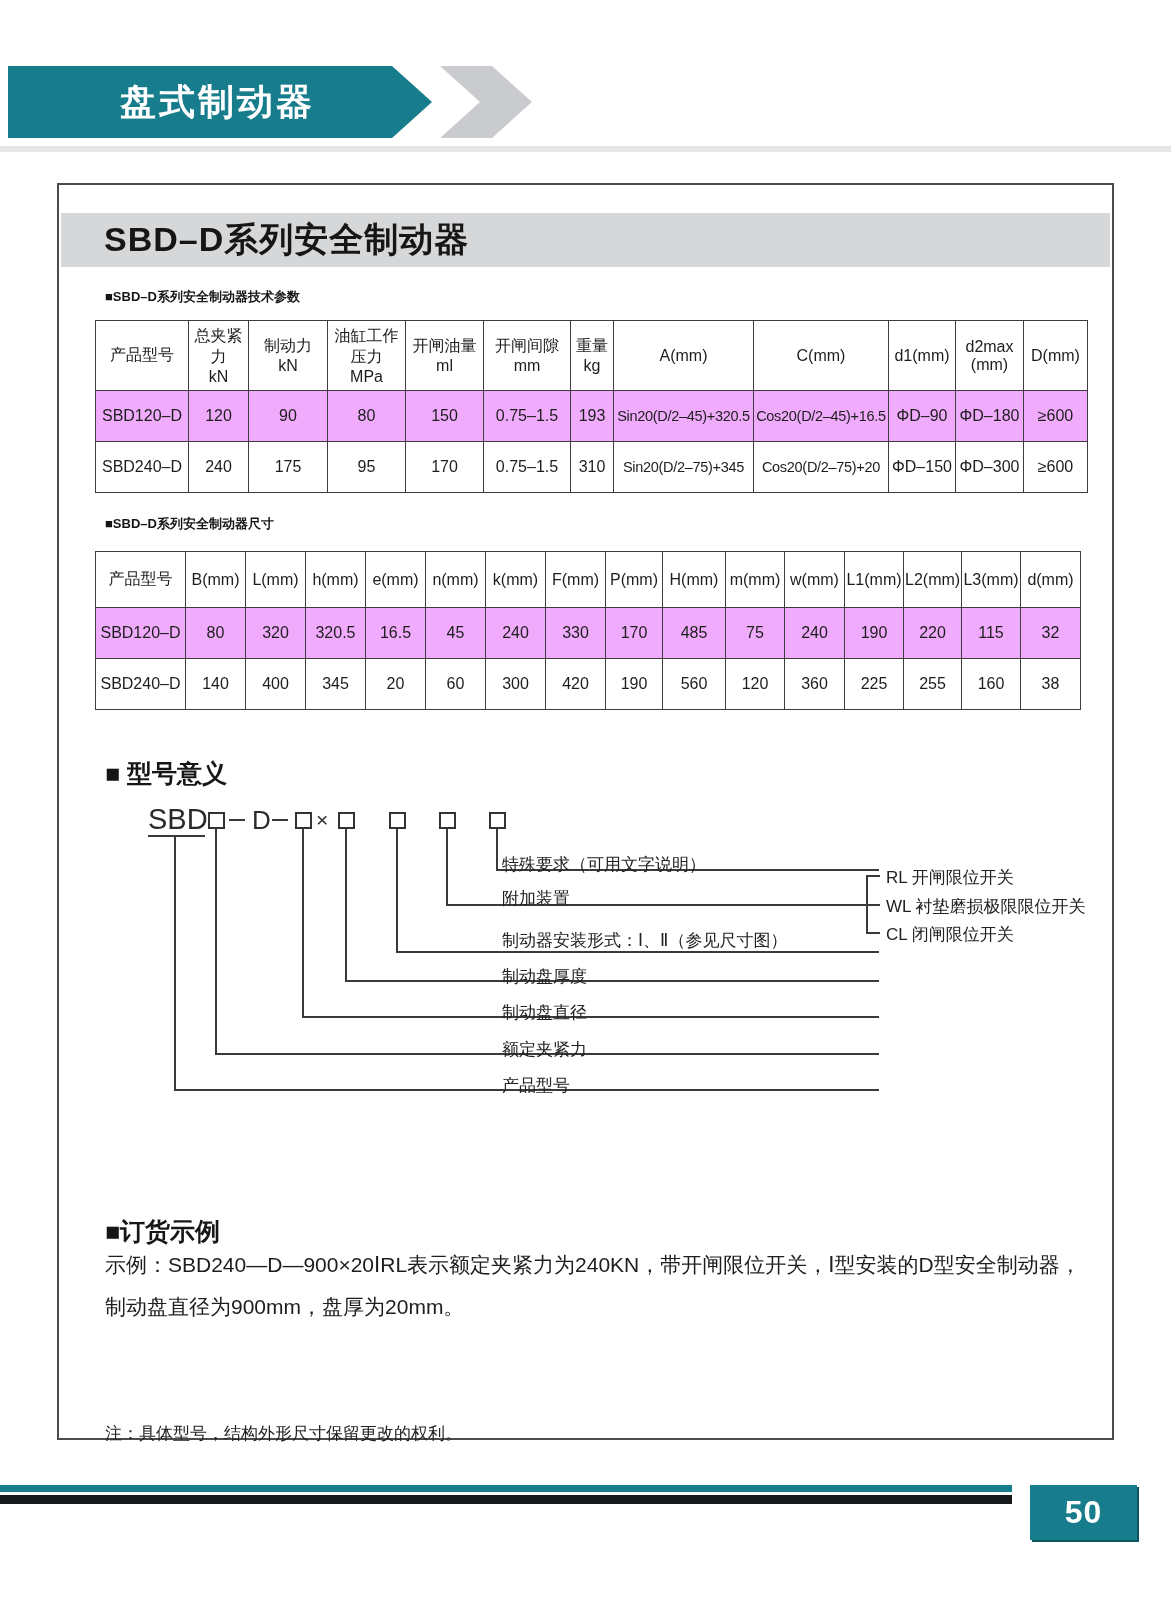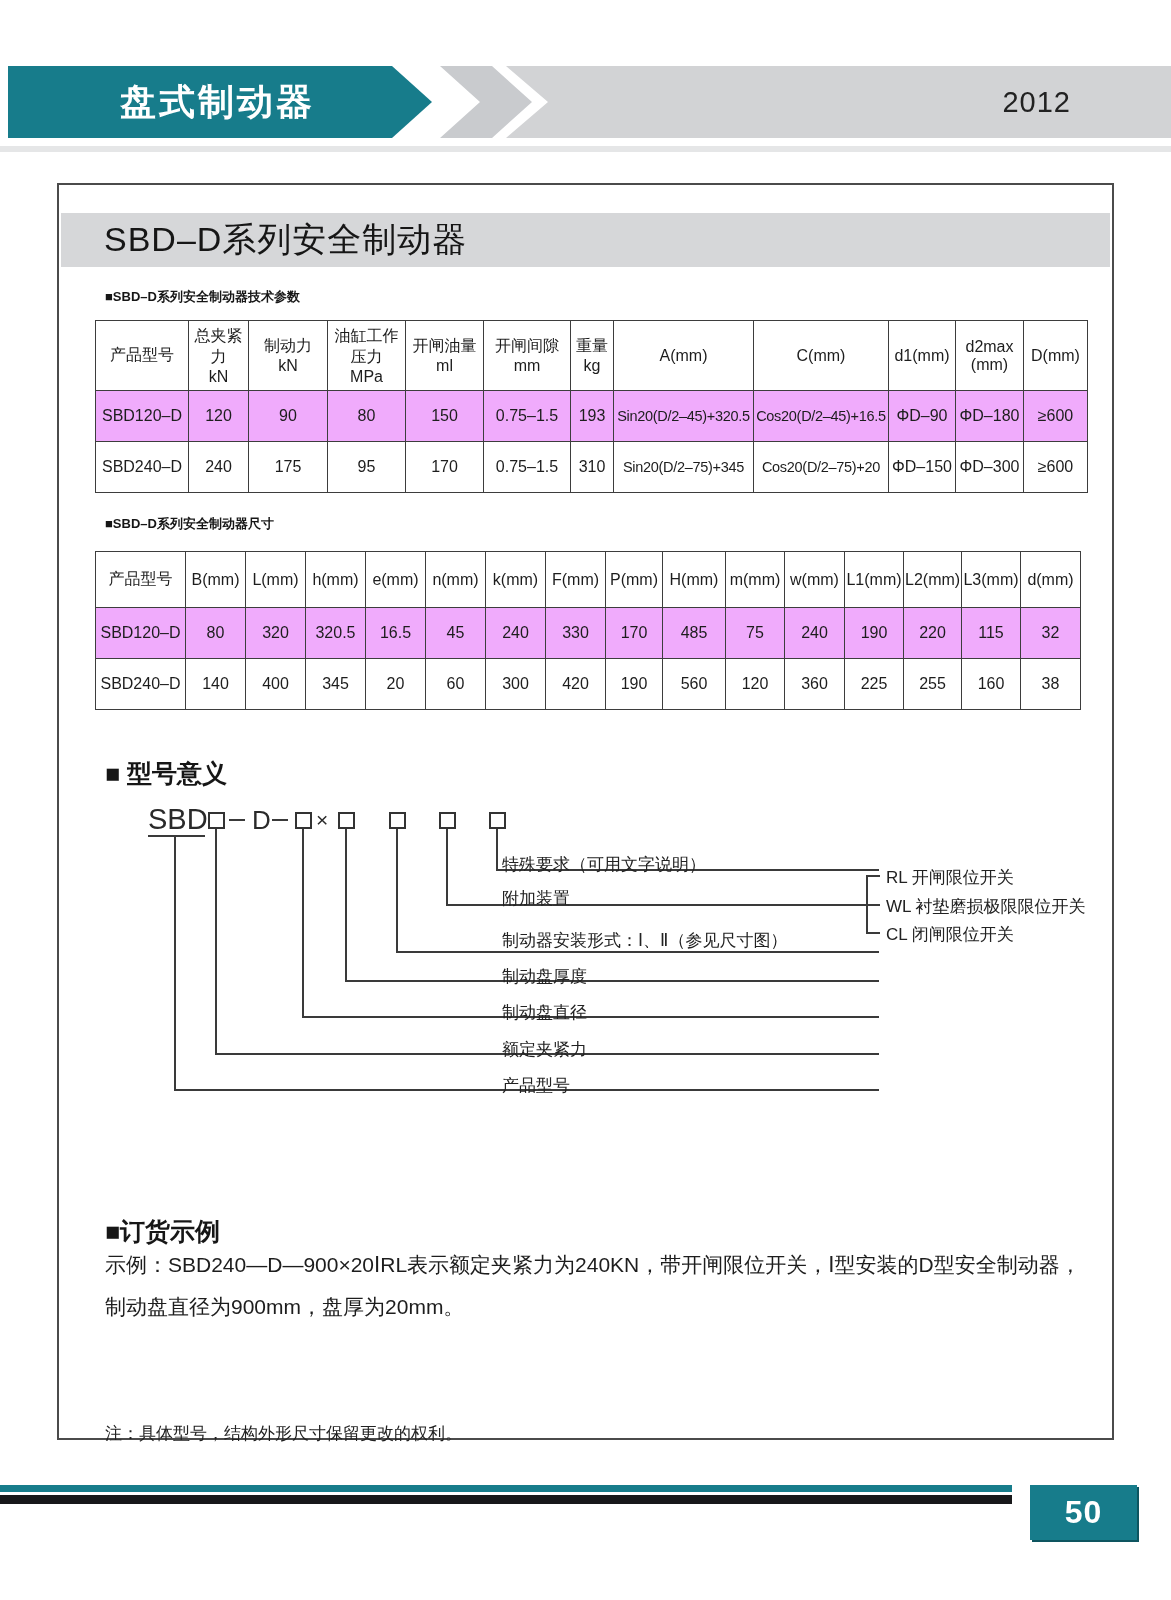--- a/index.html
+++ b/index.html
@@ -32,21 +32,21 @@
   .divider{position:absolute;left:0;top:146px;width:100%;height:6px;background:#e5e6e7;}
   
   .content-box{
     position:absolute;left:57px;top:183px;width:1057px;height:1257px;
     border:2px solid #4b4b4b;box-sizing:border-box;background:#fff;
   }
   .title-bar{
     position:absolute;left:2px;right:2px;top:28px;height:54px;background:#d6d7d9;
     display:flex;align-items:center;
   }
-  .page-title{padding-left:43px;font-size:34px;font-weight:normal;color:#161616;letter-spacing:1px;}
+  .page-title{padding-left:43px;font-size:34px;font-weight:bold;color:#161616;letter-spacing:1px;}
   .sec-heading{position:absolute;font-weight:bold;color:#161616;white-space:nowrap;}
   .sec-heading.small{font-size:13px;}
   .sec-heading.big{font-size:25px;}
   
   table{border-collapse:collapse;table-layout:fixed;position:absolute;background:#fff;}
   th,td{
     border:1.6px solid #3d3d3d;text-align:center;vertical-align:middle;
     font-size:16px;font-weight:normal;color:#1d1d1d;padding:0 1px;
     white-space:pre-line;overflow:hidden;
   }
@@ -77,23 +77,20 @@
 </style>
 </head>
 <body>
 
 <div class="page">
 
   <div class="banner">
     <span class="banner-title">盘式制动器</span>
   </div>
   <div class="chevron"></div>
-  <div class="year-bar">
-    <span class="year-label">2012</span>
-  </div>
   <div class="divider"></div>
 
   <div class="content-box">
 
     <div class="title-bar">
       <span class="page-title">SBD–D系列安全制动器</span>
     </div>
 
     <div class="sec-heading small" style="left:46px;top:103px;">■SBD–D系列安全制动器技术参数</div>
     <table id="table1" style="left:36px;top:135px;width:992px;">

